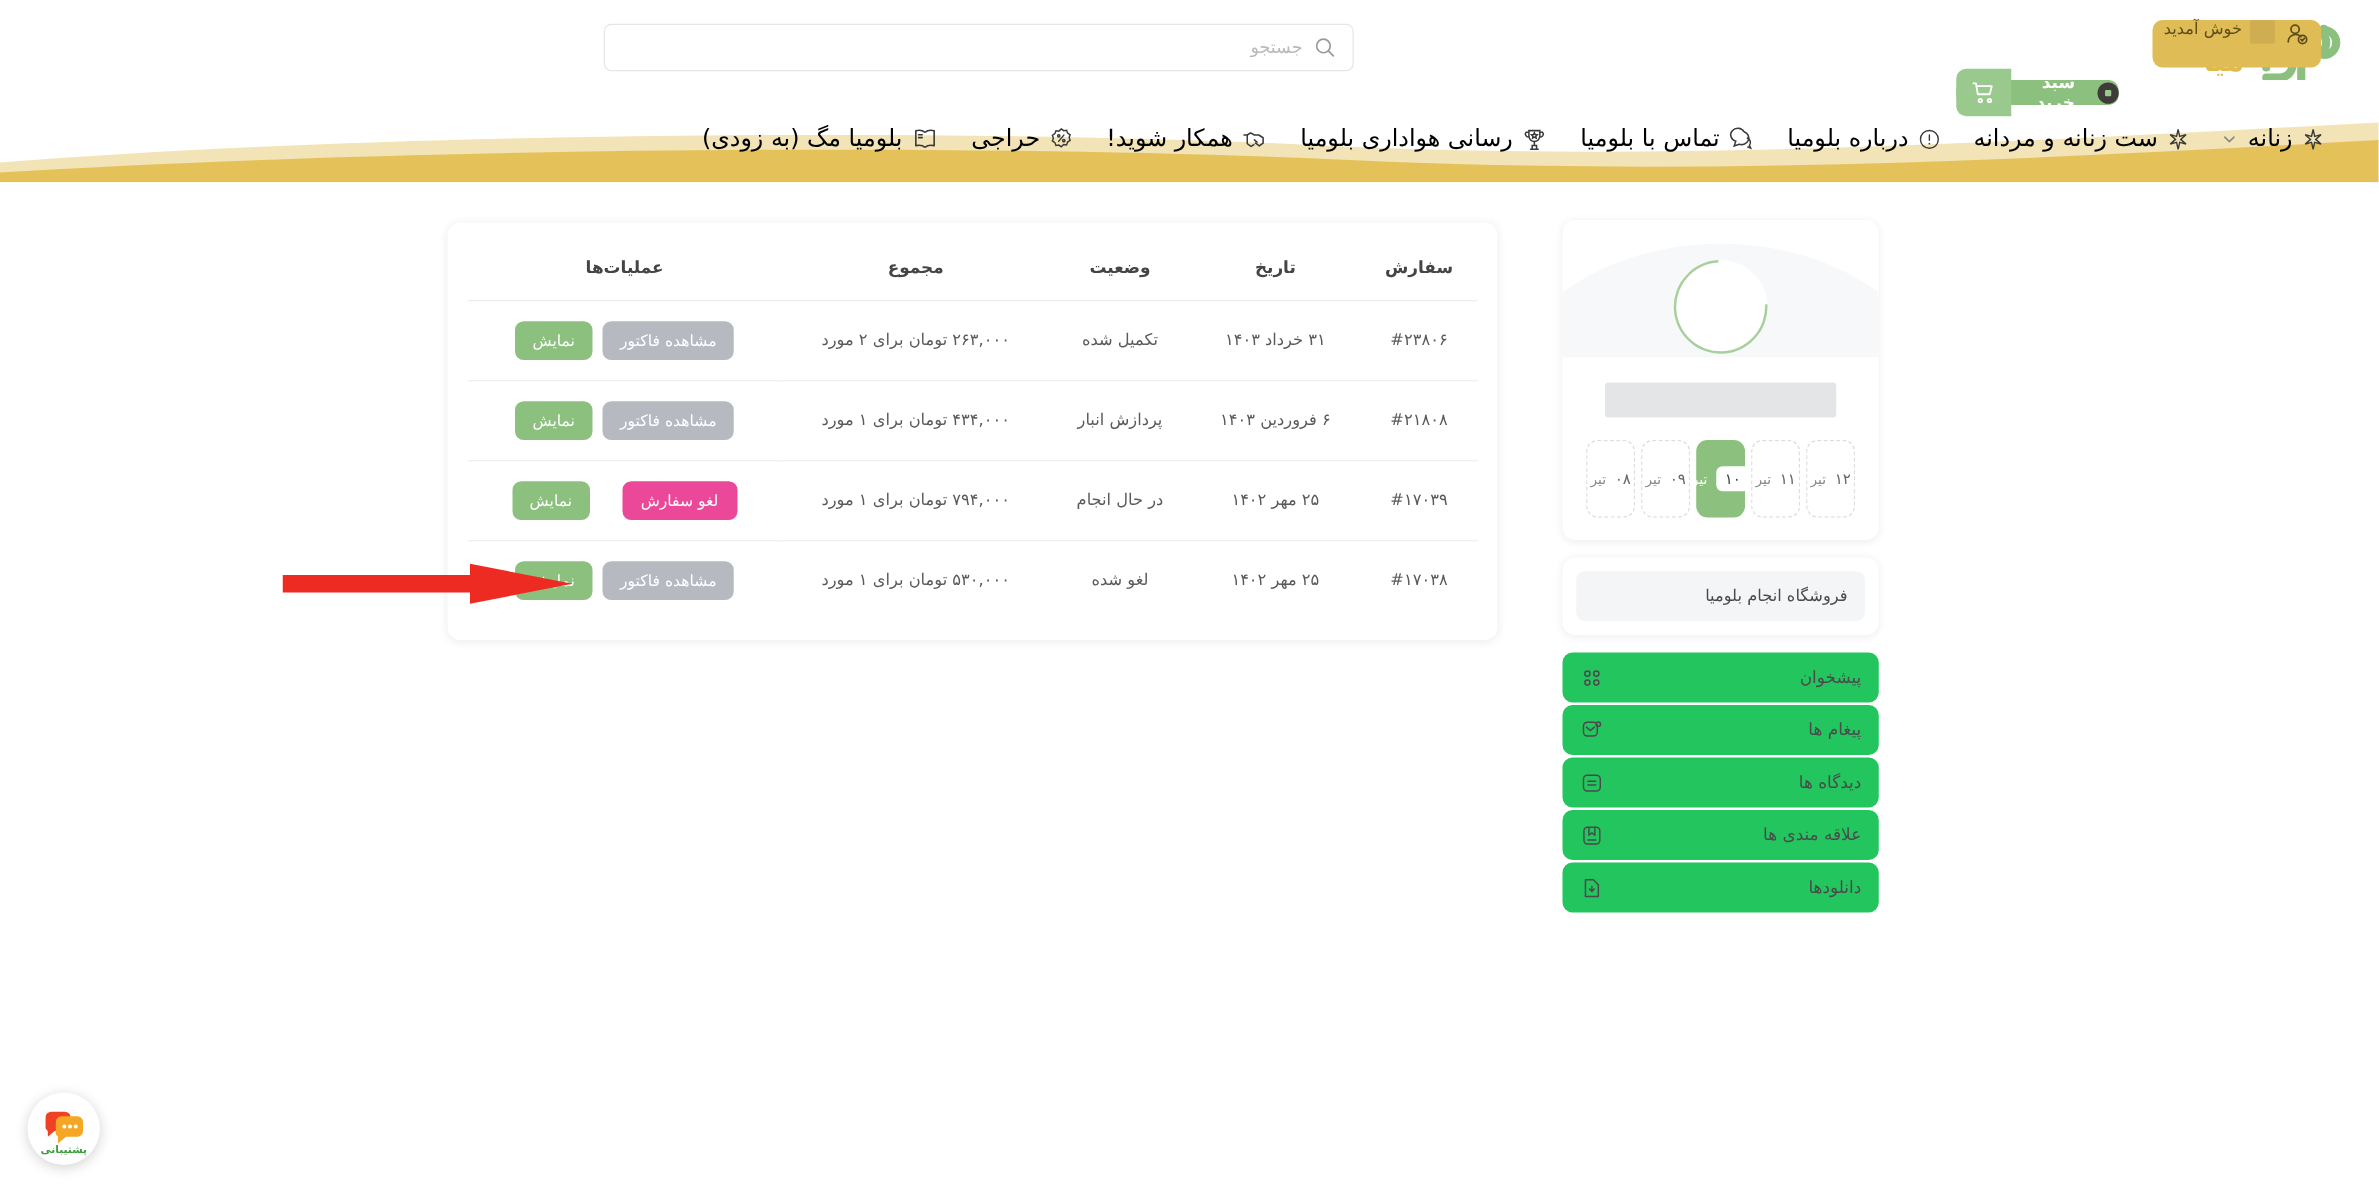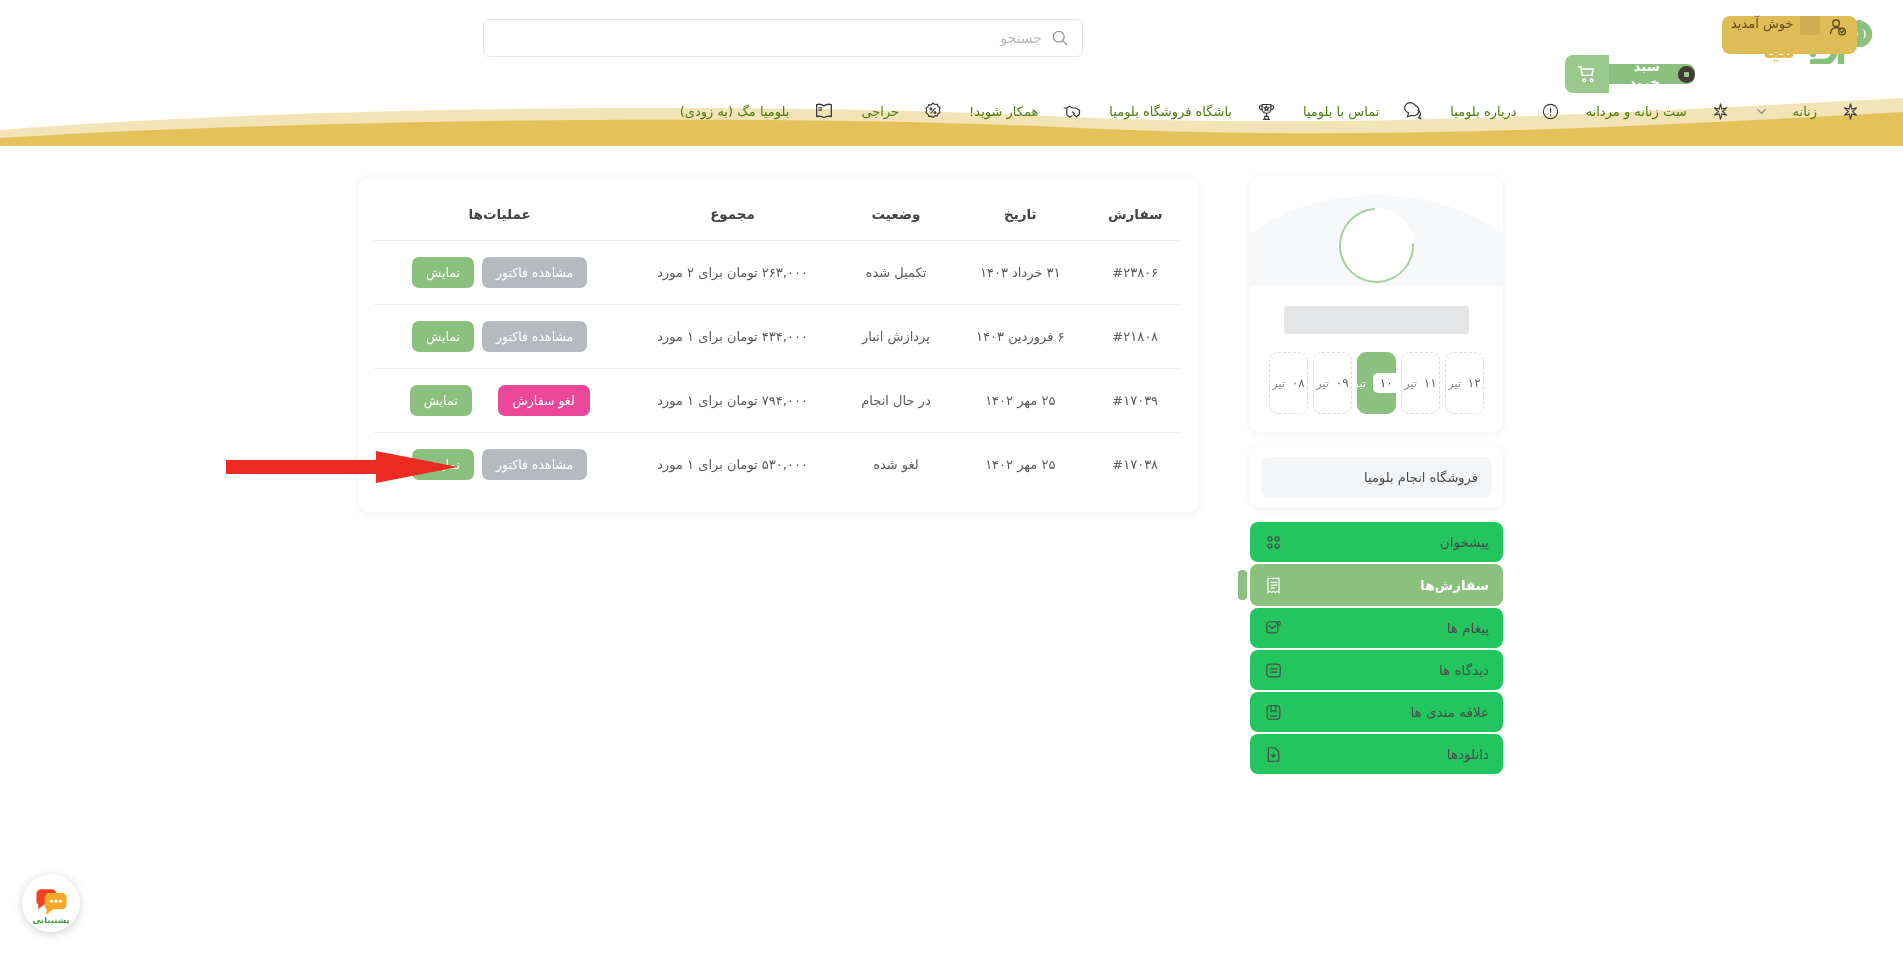--- a/index.html
+++ b/index.html
@@ -110,24 +110,24 @@
     width: 1903px; height: 46px;
     display: flex;
     flex-direction: row;
     align-items: center;
     justify-content: flex-start;
     padding-right: 30px;
     gap: 0;
     z-index: 5;
   }
   .nav-item {
-    display: flex; align-items: center; gap: 24px;
+    display: flex; align-items: center; gap: 7px;
     padding: 0 13px;
-    font-size: 13px;
-    color: #4d7c0f;
+    font-size: 19px;
+    color: #000000;
     white-space: nowrap;
     cursor: pointer;
     height: 46px;
   }
   .nav-item svg { flex: 0 0 auto; }
   .nav-chevron { margin-right: 2px; }
 
   
   .page {
     position: absolute; top: 146px; left: 0;
@@ -424,21 +424,21 @@
   </div>
 
   <div class="nav-item">
     <svg width="21" height="21" viewBox="0 0 24 24" fill="none" stroke="#3a3a3a" stroke-width="1.4">
       <path d="M7 4 h10 v5 a5 5 0 0 1 -10 0 Z"></path>
       <path d="M7 5.5 H4.5 a2.5 2.5 0 0 0 2.8 4"></path>
       <path d="M17 5.5 H19.5 a2.5 2.5 0 0 1 -2.8 4"></path>
       <path d="M12 14 v3.5 M8.5 21 h7 M10 21 v-3.5 h4 V21" stroke-linecap="round"></path>
       <path d="M12 6 l0.8 1.6 l1.8 0.2 l-1.3 1.3 l0.3 1.8 l-1.6 -0.9 l-1.6 0.9 l0.3 -1.8 l-1.3 -1.3 l1.8 -0.2 Z"></path>
     </svg>
-    <span>باشگاه فروشگاه بلومیا</span>
+    <span>رسانی هواداری بلومیا</span>
   </div>
 
   <div class="nav-item">
     <svg width="21" height="21" viewBox="0 0 24 24" fill="none" stroke="#3a3a3a" stroke-width="1.4">
       <path d="M2 8 h3.5 l3 -2 l3.5 2 h4 l4 2.5 v5 l-3.5 2.5 l-4 -3" stroke-linejoin="round"></path>
       <path d="M5.5 8 v8 l3.5 2.5 l3 -2" stroke-linejoin="round"></path>
       <path d="M12 12.5 l2.5 2" stroke-linecap="round"></path>
     </svg>
     <span>همکار شوید!</span>
   </div>
@@ -509,30 +509,20 @@
         <span class="m-icon">
           <svg width="19" height="19" viewBox="0 0 24 24" fill="none" stroke="#4a4a4a" stroke-width="1.5">
             <circle cx="7.5" cy="7.5" r="2.6"></circle>
               <circle cx="16.5" cy="7.5" r="2.6"></circle>
             <circle cx="7.5" cy="16.5" r="2.6"></circle>
               <circle cx="16.5" cy="16.5" r="2.6"></circle>
           </svg>
         </span>
       </div>
 
-      <div class="menu-item active">
-        <span class="accent"></span>
-        <span class="m-label">سفارش‌ها</span>
-        <span class="m-icon">
-          <svg width="19" height="19" viewBox="0 0 24 24" fill="none" stroke="#ffffff" stroke-width="1.5">
-            <path d="M5 3 h14 v18 l-2.3 -1.6 l-2.3 1.6 l-2.4 -1.6 l-2.3 1.6 L7.4 19.4 L5 21 Z" stroke-linejoin="round"></path>
-            <path d="M9 8 h7 M9 11.5 h7 M9 15 h4" stroke-linecap="round"></path>
-          </svg>
-        </span>
-      </div>
 
 
       <div class="menu-item">
         <span class="m-label">پیغام ها</span>
         <span class="m-icon">
           <svg width="19" height="19" viewBox="0 0 24 24" fill="none" stroke="#4a4a4a" stroke-width="1.5">
             <path d="M3.5 7.5 a4 4 0 0 1 4 -4 h6 a4 4 0 0 1 4 4 v6 a4 4 0 0 1 -4 4 h-6 a4 4 0 0 1 -4 -4 Z"></path>
             <path d="M6.5 8.5 L10.5 12 L14.5 8.5" stroke-linecap="round"></path>
             <circle cx="18.5" cy="5.5" r="2.2"></circle>
           </svg>

